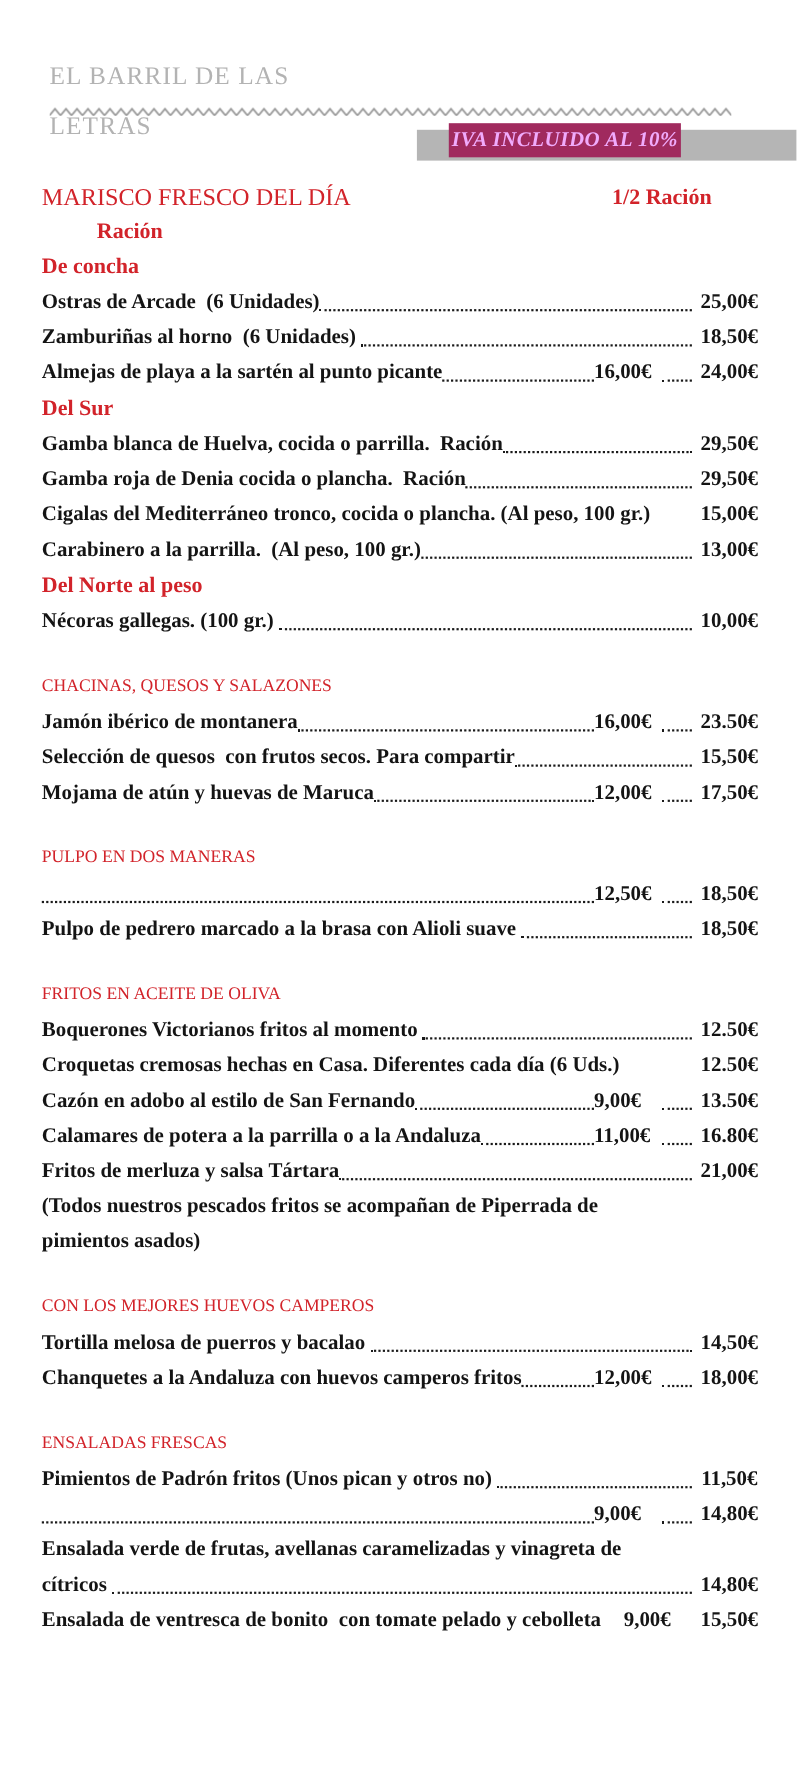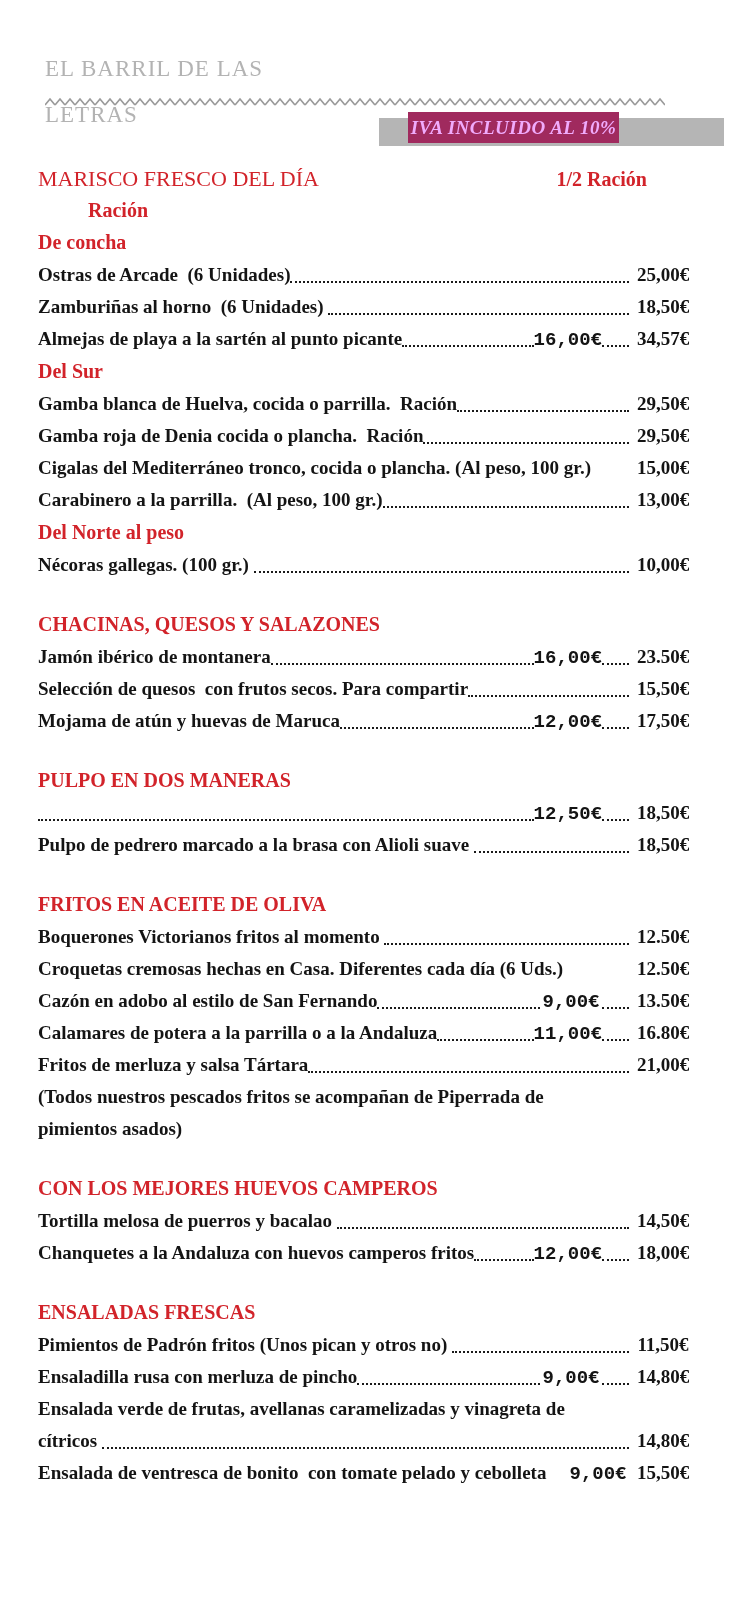--- a/index.html
+++ b/index.html
@@ -19,26 +19,26 @@
     display:flex;align-items:center;justify-content:center;
   }
   
   #menu{position:absolute;left:38px;top:163px;width:659px;color:#141414;font-weight:bold;font-size:19px;}
   .row{display:flex;align-items:baseline;height:32px;line-height:32px;white-space:nowrap;}
   .row-title{display:flex;justify-content:space-between;height:32px;line-height:32px;white-space:nowrap;}
   .t-left{color:var(--red);font-size:22px;font-weight:normal;}
   .t-right{color:var(--red);font-size:20px;font-weight:bold;padding-right:50px;}
   .indent{height:31px;line-height:31px;padding-left:50px;color:var(--red);font-size:20px;font-weight:bold;}
   .subhead{height:33px;line-height:33px;color:var(--red);font-size:20px;font-weight:bold;}
-  .section{height:34px;line-height:34px;margin-top:26px;color:var(--red);font-size:20px;font-weight:bold;}
+  .section{height:34px;line-height:34px;margin-top:26px;color:var(--red);font-size:16px;font-weight:normal;}
   .name{flex:0 1 auto;white-space:pre;}
   .fill{flex:1 1 auto;min-width:0;}
   .dots{flex:1 1 auto;min-width:0;align-self:flex-end;margin-bottom:8px;border-bottom:2.6px dotted #1a1a1a;}
   .dots2{flex:0 0 27px;min-width:0;align-self:flex-end;margin-bottom:8px;border-bottom:2.6px dotted #1a1a1a;}
-  .p1{flex:0 0 auto;min-width:62px;text-align:center;font-family:Liberation Mono, monospace;}
+  .p1{flex:0 0 auto;min-width:62px;text-align:left;}
   .p2{flex:0 0 auto;min-width:68px;text-align:center;}
   .note{height:32px;line-height:32px;white-space:nowrap;}
 </style>
 </head>
 <body>
 
 <div class="page" style="--red: #d2232a; --badge-bg: #a02a5e; --band-gray: #b5b5b5; --logo-gray: #b3b3b3;">
   <div class="logo-l1">EL BARRIL DE LAS</div>
   <svg class="zigzag" width="620" height="11" viewBox="0 0 620 11">
     <defs>
@@ -66,21 +66,21 @@
       <div class="row">
         <span class="name">Zamburiñas al horno  (6 Unidades) </span>
         <span class="dots"></span>
         <span class="p2">18,50€</span>
       </div>
       <div class="row">
         <span class="name">Almejas de playa a la sartén al punto picante</span>
         <span class="dots"></span>
         <span class="p1">16,00€</span>
         <span class="dots2"></span>
-        <span class="p2">34,57€</span>
+        <span class="p2">24,00€</span>
       </div>
       <div class="subhead">Del Sur</div>
       <div class="row">
         <span class="name">Gamba blanca de Huelva, cocida o parrilla.  Ración</span>
         <span class="dots"></span>
         <span class="p2">29,50€</span>
       </div>
       <div class="row">
         <span class="name">Gamba roja de Denia cocida o plancha.  Ración</span>
         <span class="dots"></span>
@@ -179,21 +179,20 @@
         <span class="dots2"></span>
         <span class="p2">18,00€</span>
       </div>
       <div class="section">ENSALADAS FRESCAS</div>
       <div class="row">
         <span class="name">Pimientos de Padrón fritos (Unos pican y otros no) </span>
         <span class="dots"></span>
         <span class="p2">11,50€</span>
       </div>
       <div class="row">
-        <span class="name">Ensaladilla rusa con merluza de pincho</span>
         <span class="dots"></span>
         <span class="p1">9,00€</span>
         <span class="dots2"></span>
         <span class="p2">14,80€</span>
       </div>
       <div class="note">Ensalada verde de frutas, avellanas caramelizadas y vinagreta de</div>
       <div class="row">
         <span class="name">cítricos </span>
         <span class="dots"></span>
         <span class="p2">14,80€</span>

